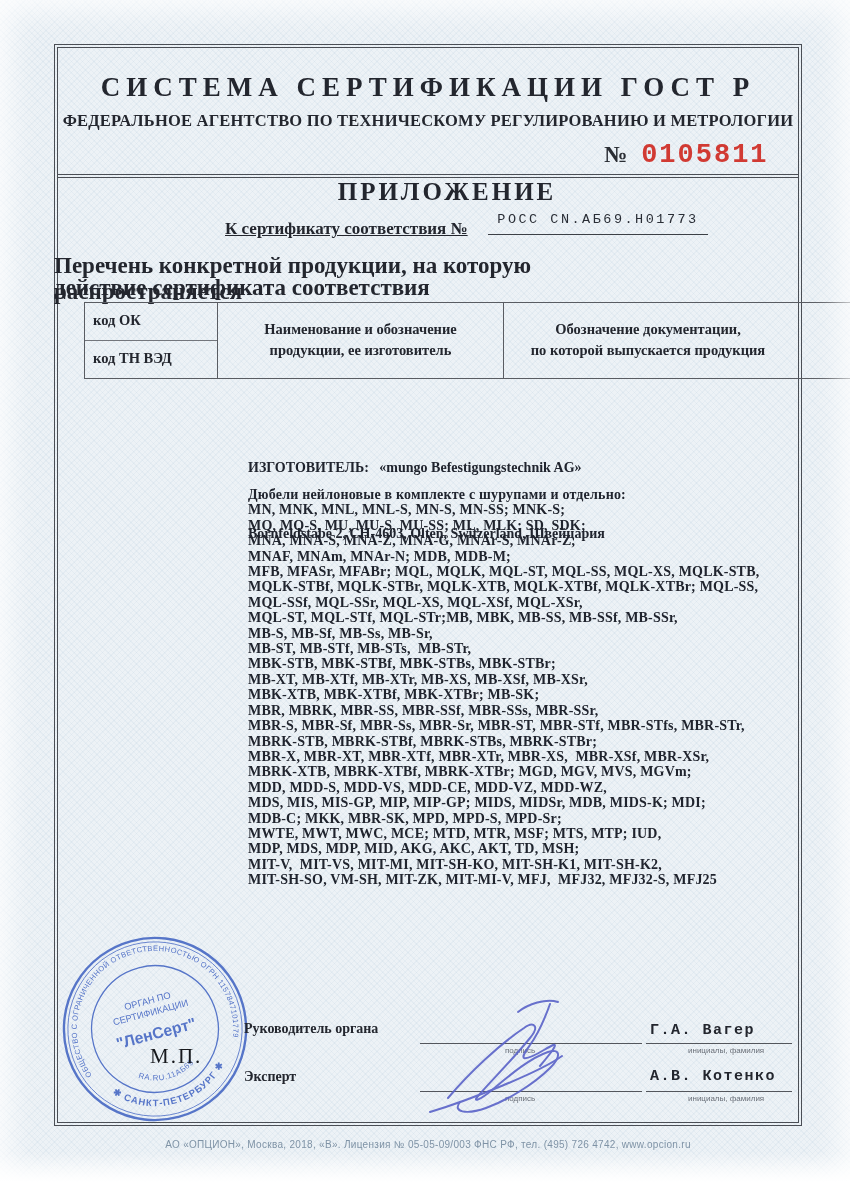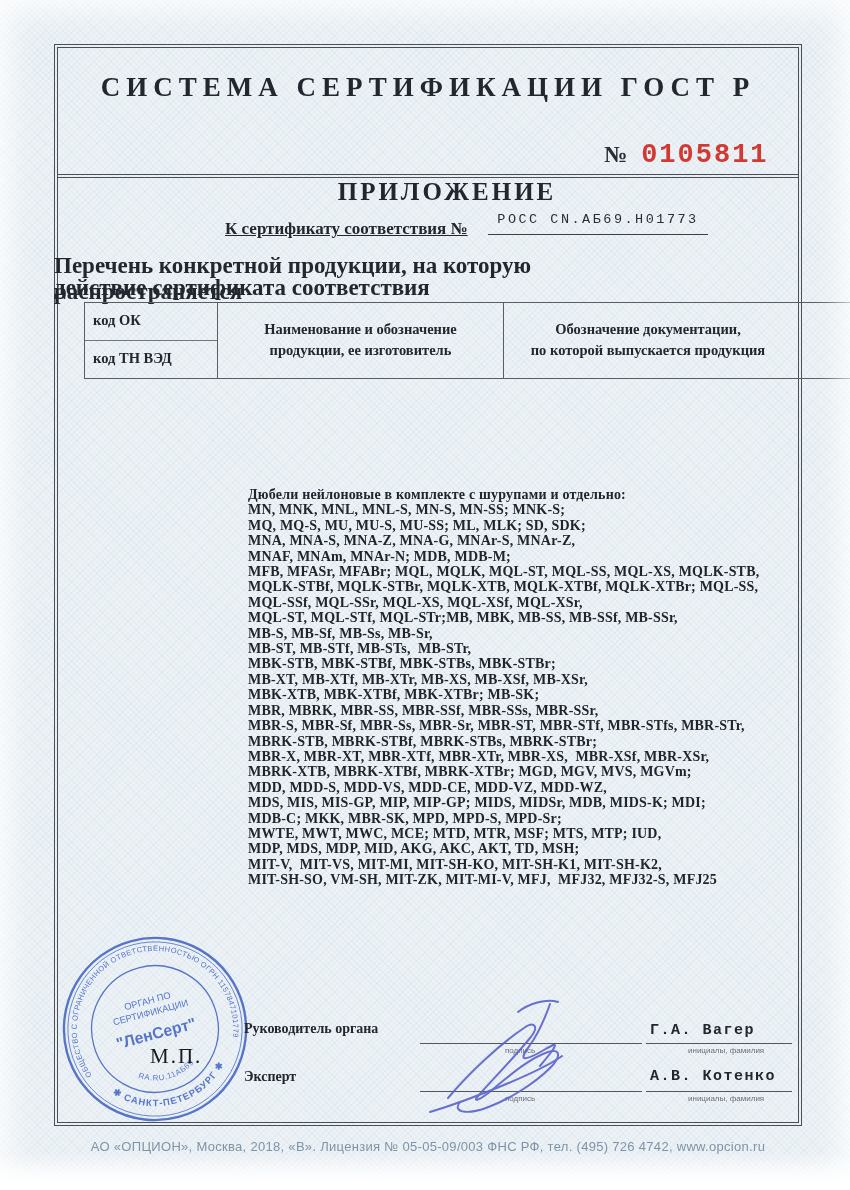--- a/index.html
+++ b/index.html
@@ -66,32 +66,33 @@
   .seal-mark { position:absolute; left:150px; top:1044px; font-size:21px; color:#16181c;
     letter-spacing:2px; }
 
   .sig-label { position:absolute; left:244px; font-size:14px; font-weight:bold; color:#23262e; }
   .sig-line { position:absolute; border-bottom:1px solid #53565c; }
   .line-caption { position:absolute; font-size:8px; color:#6a6f78; font-family:"Liberation Sans", sans-serif; }
   .sig-name { position:absolute; font-family:"Liberation Mono", monospace; font-size:15px;
     font-weight:bold; letter-spacing:1.5px; color:#23262e; white-space:nowrap; }
 
   .footer-note { position:absolute; left:54px; width:748px; top:1139px; text-align:center;
-    font-size:13px; color:#7f93a6; font-family:"Liberation Sans", sans-serif; letter-spacing:.3px; }
+    font-size:10px; color:#7f93a6; font-family:"Liberation Sans", sans-serif; letter-spacing:.3px; }
 
   svg text { font-family:"Liberation Sans", sans-serif; }
 </style>
 </head>
 <body>
 
 <div class="page">
 
   <div class="frame">
     <div class="hdr">
       <div class="hdr-line1">СИСТЕМА СЕРТИФИКАЦИИ ГОСТ Р</div>
+      <div class="hdr-line2">ФЕДЕРАЛЬНОЕ АГЕНТСТВО ПО ТЕХНИЧЕСКОМУ РЕГУЛИРОВАНИЮ И МЕТРОЛОГИИ</div>
     </div>
   </div>
 
   <div class="form-no">
     <span class="nsign">№</span>
     <span class="digits">0105811</span>
   </div>
 
   <div class="title">ПРИЛОЖЕНИЕ</div>
 
@@ -110,20 +111,24 @@
     <div class="cell cell-mid">
       <div>Наименование и обозначение</div>
       <div>продукции, ее изготовитель</div>
     </div>
     <div class="cell cell-right">
       <div>Обозначение документации,</div>
       <div>по которой выпускается продукция</div>
     </div>
   </div>
 
+  <div class="manufacturer">
+    <div>ИЗГОТОВИТЕЛЬ:   «mungo Befestigungstechnik AG»</div>
+    <div>Bornfeldstabe 2, CH-4603, Olten, Switzerland, Швейцария</div>
+  </div>
 
   <div class="plist">
     <div class="product-line">Дюбели нейлоновые в комплекте с шурупами и отдельно:</div>
     <div class="product-line">MN, MNK, MNL, MNL-S, MN-S, MN-SS; MNK-S;</div>
     <div class="product-line">MQ, MQ-S, MU, MU-S, MU-SS; ML, MLK; SD, SDK;</div>
     <div class="product-line">MNA, MNA-S, MNA-Z, MNA-G, MNAr-S, MNAr-Z,</div>
     <div class="product-line">MNAF, MNAm, MNAr-N; MDB, MDB-M;</div>
     <div class="product-line">MFB, MFASr, MFABr; MQL, MQLK, MQL-ST, MQL-SS, MQL-XS, MQLK-STB,</div>
     <div class="product-line">MQLK-STBf, MQLK-STBr, MQLK-XTB, MQLK-XTBf, MQLK-XTBr; MQL-SS,</div>
     <div class="product-line">MQL-SSf, MQL-SSr, MQL-XS, MQL-XSf, MQL-XSr,</div>

